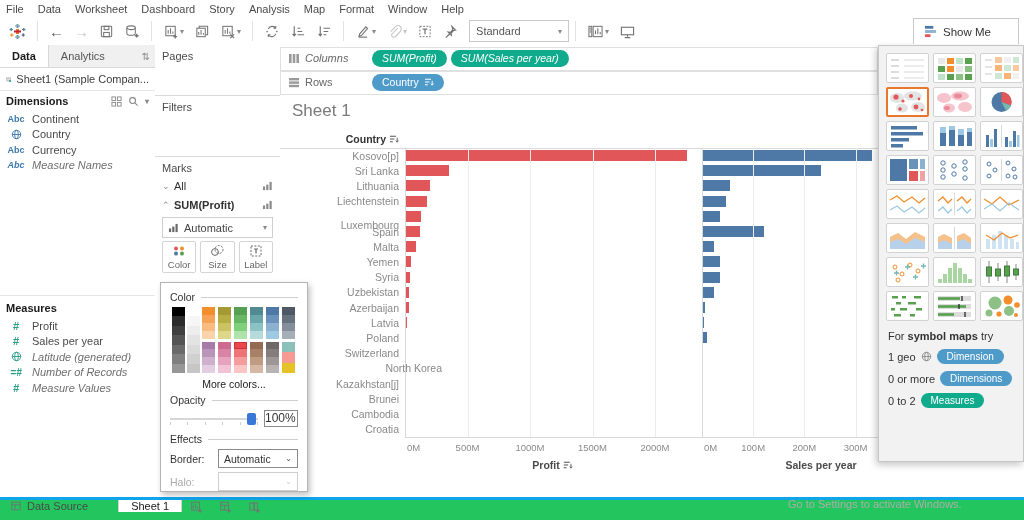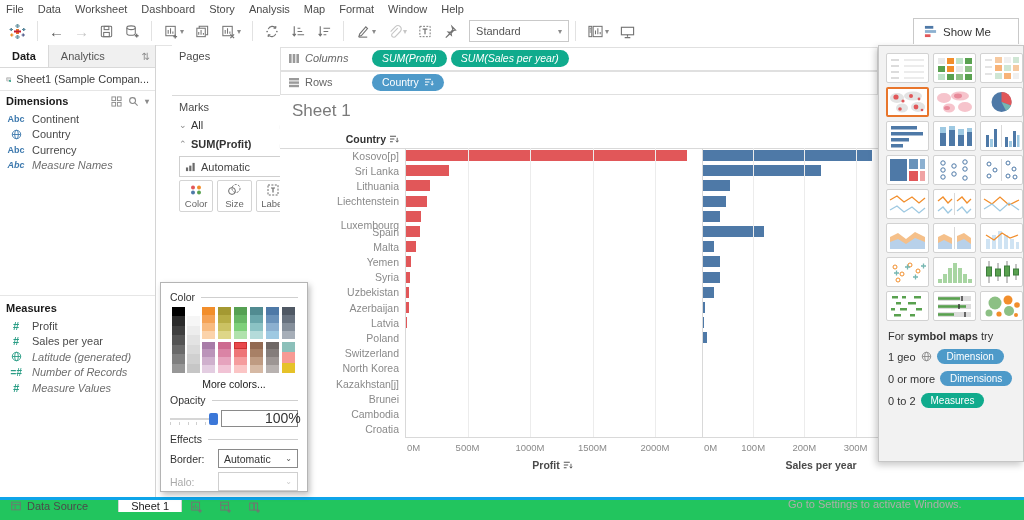--- a/index.html
+++ b/index.html
@@ -32,21 +32,21 @@
   .ds-row{display:flex;align-items:center;gap:5px;height:22px;padding:0 6px;color:#3c3c3c;
           border-bottom:1px solid #e6e6e6;white-space:nowrap;overflow:hidden;}
   .sec-head{display:flex;align-items:center;height:20px;padding:0 6px;font-weight:bold;color:#1a1a1a;}
   .sec-head .hicons{margin-left:auto;display:flex;align-items:center;gap:6px;color:#8a8a8a;}
   .field{display:flex;align-items:center;gap:6px;height:15.5px;padding:0 6px;color:#4a4a4a;white-space:nowrap;}
   .field .fi{width:20px;text-align:center;flex:none;font-size:9px;font-weight:bold;}
   .field.gen{font-style:italic;color:#6e6e6e;}
   .dimcolor{color:#3d79ae;} .meacolor{color:#2a9d85;}
   .measures-block{position:absolute;left:0;top:250px;width:155px;border-top:1px solid #e6e6e6;padding-top:2px;}
   
-  .mid-panel{position:absolute;left:172px;top:45px;width:125px;height:452px;background:#fff;
+  .mid-panel{position:absolute;left:155px;top:45px;width:125px;height:452px;background:#fff;
              border-right:4px solid #8b5cf6;}
   .card{border-bottom:1px solid #d9d9d9;padding:5px 7px;color:#4a4a4a;}
   .card.pages{height:40px;} .card.filters{height:50px;}
   .marks-title{padding:5px 7px 2px;color:#4a4a4a;}
   .marks-row{display:flex;align-items:center;height:19px;padding:0 7px;color:#333;}
   .marks-row .chev{width:12px;color:#8a8a8a;font-size:9px;}
   .marks-row .mlabel{flex:1;}
   .marks-row.current .mlabel{font-weight:bold;}
   .marktype{display:flex;align-items:center;gap:5px;height:19px;margin:3px 7px;border:1px solid #cfcfcf;
             padding:0 5px;color:#444;}
@@ -66,21 +66,21 @@
   .pal-right{flex:1;display:grid;grid-template-columns:repeat(6,1fr);grid-template-rows:1fr 1fr;gap:3px 2px;}
   .pstrip2{display:flex;flex-direction:column;}
   .pc.sel{outline:1.5px solid #c33;outline-offset:-1px;}
   .more-colors{text-align:center;margin:5px 0 4px;color:#222;}
   .op-row{display:flex;align-items:center;gap:6px;margin-top:3px;}
   .slider{position:relative;flex:1;height:14px;}
   .slider .track{position:absolute;left:0;right:0;top:6px;height:2px;background:#d6d6d6;}
   .slider .ticks{position:absolute;left:0;right:0;top:10px;display:flex;justify-content:space-between;}
   .slider .ticks i{width:1px;height:3px;background:#cfcfcf;}
   .slider .thumb{position:absolute;top:1px;width:9px;height:12px;background:#3b77d8;border-radius:2px;}
-  .op-box{width:32px;height:15px;border:1px solid #8a8a8a;text-align:center;line-height:15px;font-size:14px;padding-left:43px;}
+  .op-box{width:32px;height:15px;border:1px solid #8a8a8a;text-align:left;line-height:15px;font-size:12px;}
   .eff-row{display:flex;align-items:center;gap:6px;margin-top:4px;}
   .eff-row .elabel{width:42px;text-align:left;}
   .eff-sel{flex:1;height:17px;border:1px solid #8a8a8a;display:flex;align-items:center;
            justify-content:space-between;padding:0 5px;background:#fff;}
   .eff-sel.off{border-color:#cfcfcf;color:#bbb;}
   .eff-row .dis{color:#aaa;}
   
   .main{position:absolute;left:280px;top:45px;width:744px;height:452px;background:#fff;}
   .shelf{position:absolute;left:0;height:22px;display:flex;align-items:center;}
   .shelf-label{display:flex;align-items:center;gap:5px;width:78px;padding-left:8px;color:#666;}
@@ -370,20 +370,21 @@
           <div class="field gen">
             <span class="fi meacolor" style="font-size: 11px;">#</span>
             <span>Measure Values</span>
           </div>
         </div>
     </div>
   </div>
 
   <div class="mid-panel">
     <div class="card pages"><span>Pages</span></div>
+    <div class="card filters"><span>Filters</span></div>
     <div class="marks-title">Marks</div>
     <div class="marks-row">
       <span class="chev">⌄</span>
       <span class="mlabel">All</span>
       <svg width="11" height="10" viewBox="0 0 12 11">
           <rect x="1" y="6" width="2.4" height="4" fill="#8a8a8a"></rect>
           <rect x="4.6" y="4" width="2.4" height="6" fill="#8a8a8a"></rect>
           <rect x="8.2" y="1" width="2.4" height="9" fill="#8a8a8a"></rect>
         </svg>
     </div>
@@ -517,21 +518,21 @@
         <div class="bar" style="left: 423px; top: 157.8px; width: 11.2602px; background: rgb(78, 121, 167);"></div>
         <div class="cat-label" style="top: 172.5px;">Azerbaijan</div>
         <div class="bar" style="left: 126px; top: 173px; width: 3.125px; background: rgb(225, 87, 89);"></div>
         <div class="bar" style="left: 423px; top: 173px; width: 2.04731px; background: rgb(78, 121, 167);"></div>
         <div class="cat-label" style="top: 187.7px;">Latvia</div>
         <div class="bar" style="left: 126px; top: 188.2px; width: 1.125px; background: rgb(225, 87, 89);"></div>
         <div class="bar" style="left: 423px; top: 188.2px; width: 1.02366px; background: rgb(78, 121, 167);"></div>
         <div class="cat-label" style="top: 202.9px;">Poland</div>
         <div class="bar" style="left: 423px; top: 203.4px; width: 4.09462px; background: rgb(78, 121, 167);"></div>
         <div class="cat-label" style="top: 218.1px;">Switzerland</div>
-        <div class="cat-label" style="top: 233.3px;">North Korea</div>
+        <div class="cat-label" style="top: 233.3px; padding-left: 43px;">North Korea</div>
         <div class="cat-label" style="top: 248.5px;">Kazakhstan[j]</div>
         <div class="cat-label" style="top: 263.7px;">Brunei</div>
         <div class="cat-label" style="top: 278.9px;">Cambodia</div>
         <div class="cat-label" style="top: 294.1px;">Croatia</div>
         <div class="tick" style="left: 127px;">0M</div>
         <div class="gline" style="left: 187.5px;"></div>
         <div class="tick" style="left: 187.5px; transform: translateX(-50%);">500M</div>
         <div class="gline" style="left: 250px;"></div>
         <div class="tick" style="left: 250px; transform: translateX(-50%);">1000M</div>
         <div class="gline" style="left: 312.5px;"></div>

